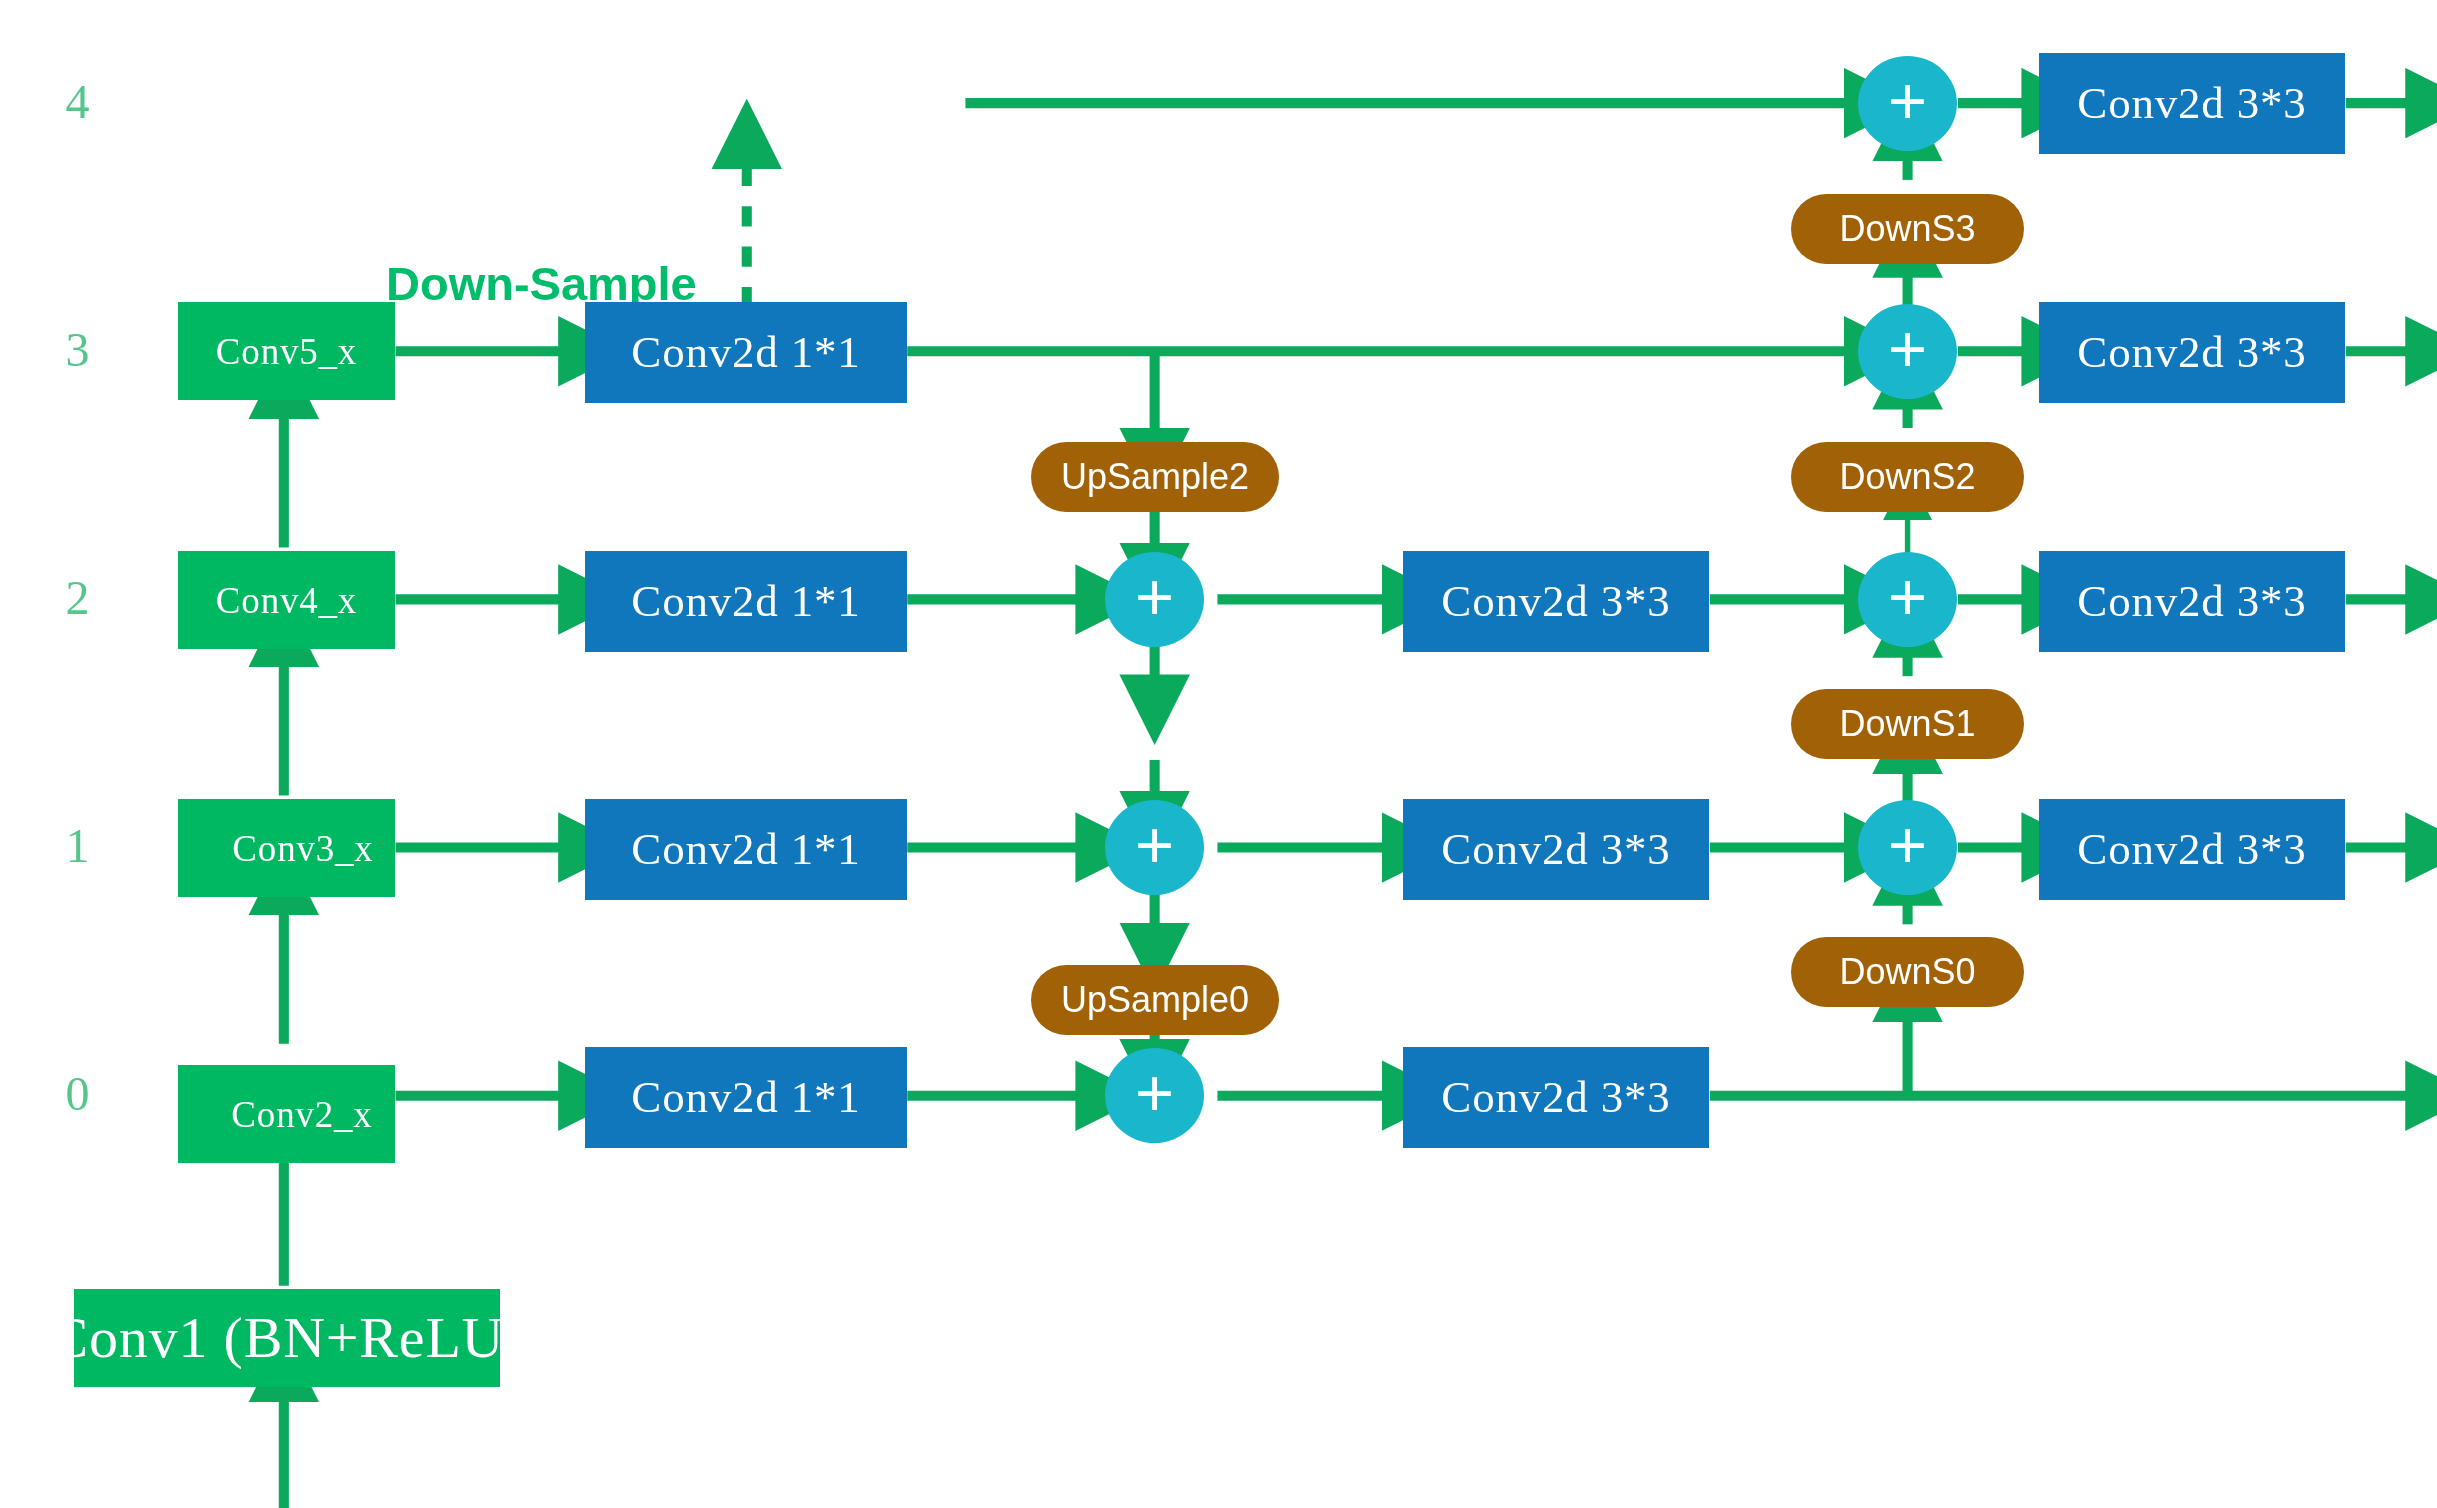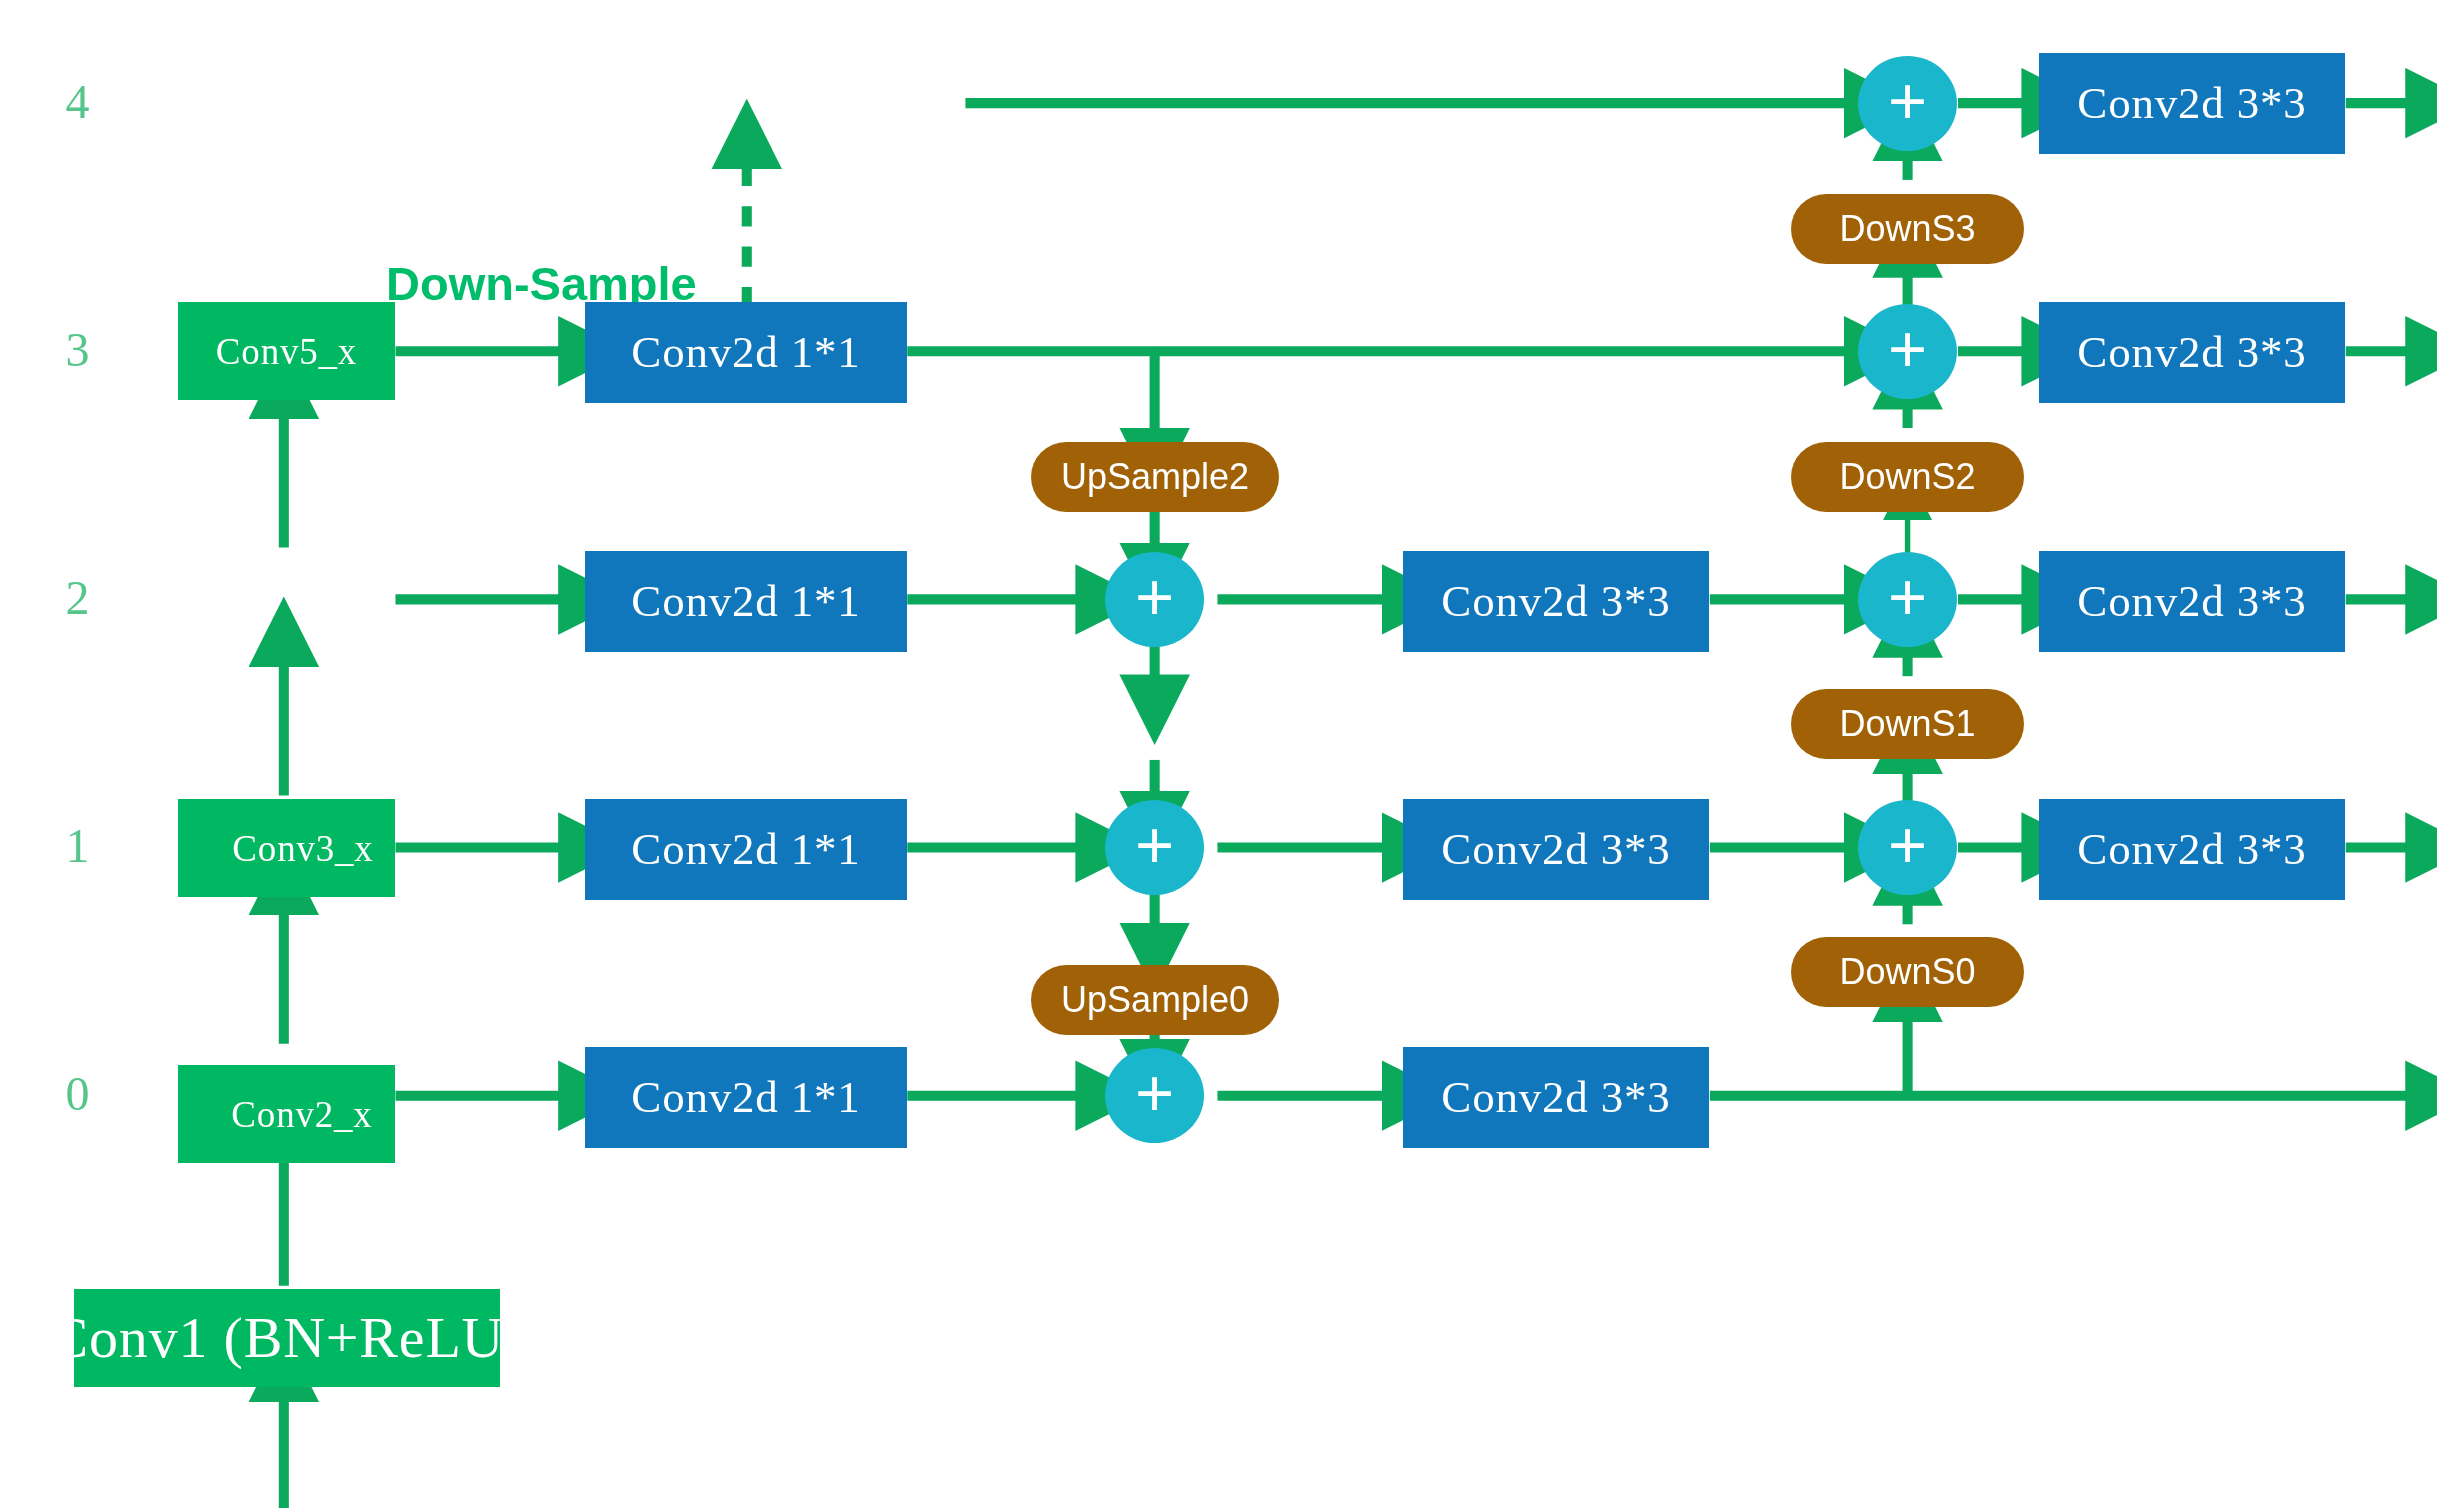--- a/index.html
+++ b/index.html
@@ -165,20 +165,21 @@
 
   <div class="row-label" style="left:23px; top:78px; width:109px;">4</div>
   <div class="row-label" style="left:23px; top:326px; width:109px;">3</div>
   <div class="row-label" style="left:23px; top:574px; width:109px;">2</div>
   <div class="row-label" style="left:23px; top:822px; width:109px;">1</div>
   <div class="row-label" style="left:23px; top:1070px; width:109px;">0</div>
 
   <div class="caption" style="left:386px; top:216px;margin-top:44px;">Down-Sample</div>
 
   <div class="node green-box" style="left:178px; top:302px; width:217px; height:98px;">Conv5_x</div>
+  <div class="node green-box" style="left:178px; top:551px; width:217px; height:98px;">Conv4_x</div>
   <div class="node green-box" style="left:178px; top:799px; width:217px; height:98px;padding-left:33px;">Conv3_x</div>
   <div class="node green-box" style="left:178px; top:1065px; width:217px; height:98px;padding-left:31px;">Conv2_x</div>
   <div class="node green-box" style="left:74px; top:1289px; width:426px; height:98px; font-size:58px;">Conv1 (BN+ReLU)</div>
 
   <div class="node blue-box" style="left:585px; top:302px; width:322px; height:101px;">Conv2d 1*1</div>
   <div class="node blue-box" style="left:585px; top:551px; width:322px; height:101px;">Conv2d 1*1</div>
   <div class="node blue-box" style="left:585px; top:799px; width:322px; height:101px;">Conv2d 1*1</div>
   <div class="node blue-box" style="left:585px; top:1047px; width:322px; height:101px;">Conv2d 1*1</div>
 
   <div class="node pill" style="left:1031px; top:442px; width:248px; height:70px;">UpSample2</div>

